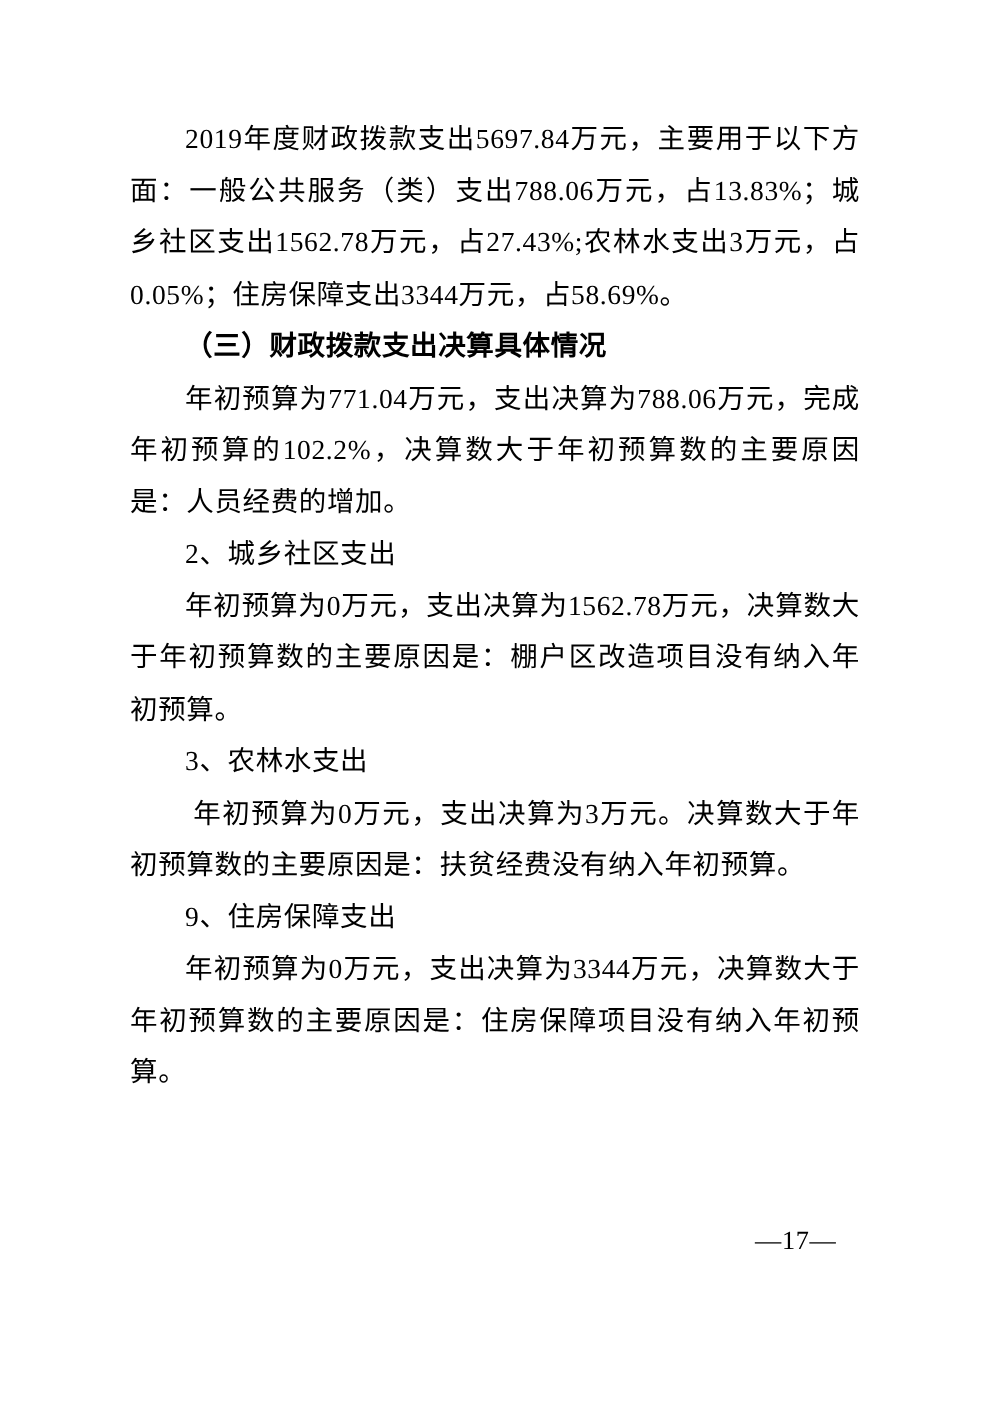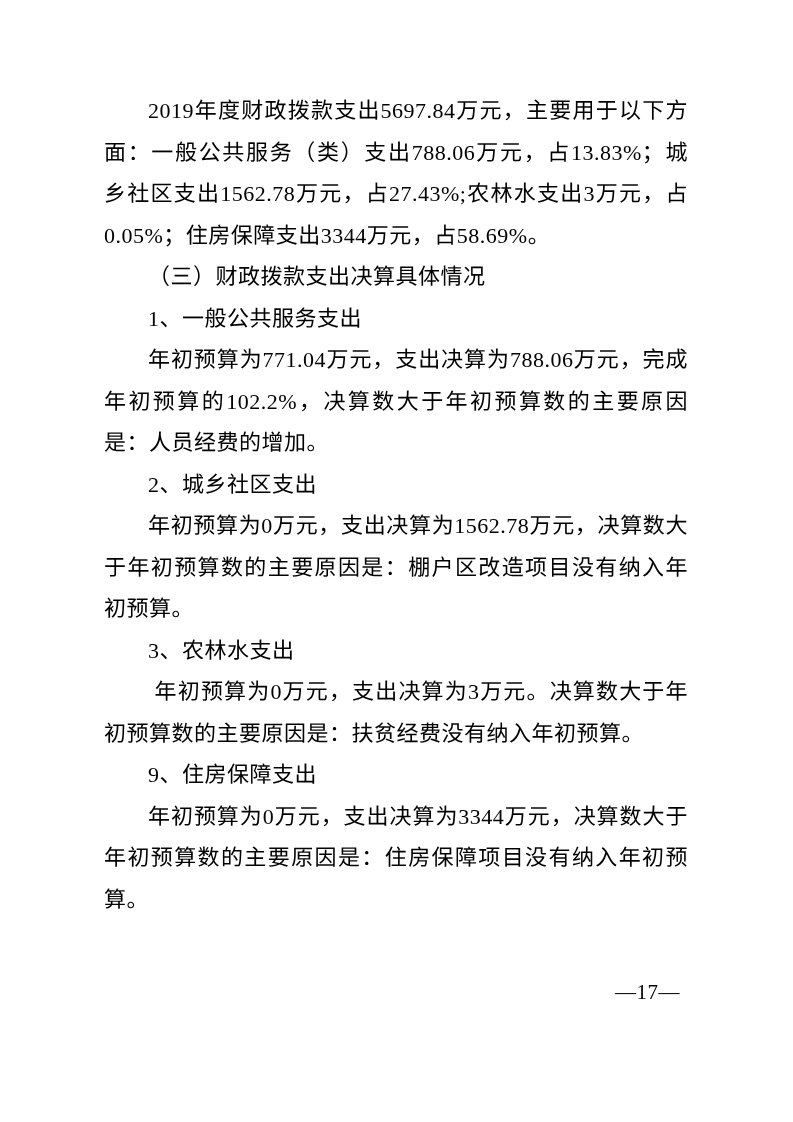--- a/index.html
+++ b/index.html
@@ -29,55 +29,54 @@
     line-height: 41.5px;
     text-align: justify;
     text-justify: inter-character;
     letter-spacing: 0.5px;
   }
   .para {
     text-indent: 2em;
   }
   .heading-kai {
     text-indent: 2em;
-    font-weight: normal;
+    font-weight: bold;
     letter-spacing: 1px;
   }
   .subitem {
     text-indent: 2em;
     text-align: left !important;
   }
   .subitem-deep {
     text-indent: 2.3em;
   }
   .heading-hei {
     text-indent: 2em;
     font-family: "Liberation Sans", sans-serif;
     font-weight: bold;
     letter-spacing: 1.5px;
     margin-top: 27px !important;
     text-align: left !important;
   }
   .page-number {
     position: absolute;
-    right: 113px;
+    right: 124px;
     top: 980px;
     font-size: 21px;
     font-family: "Liberation Serif", serif;
     letter-spacing: 0.5px;
   }
 </style>
 </head>
 <body>
 
 <div class="page">
   <div class="doc">
     <p class="para">2019年度财政拨款支出5697.84万元，主要用于以下方面：一般公共服务（类）支出788.06万元，占13.83%；城乡社区支出1562.78万元，占27.43%;农林水支出3万元，占0.05%；住房保障支出3344万元，占58.69%。</p>
     <p class="heading-kai">（三）财政拨款支出决算具体情况</p>
-    <p class="subitem">1、一般公共服务支出</p>
     <p class="para">年初预算为771.04万元，支出决算为788.06万元，完成年初预算的102.2%，决算数大于年初预算数的主要原因是：人员经费的增加。</p>
     <p class="subitem">2、城乡社区支出</p>
     <p class="para">年初预算为0万元，支出决算为1562.78万元，决算数大于年初预算数的主要原因是：棚户区改造项目没有纳入年初预算。</p>
     <p class="subitem">3、农林水支出</p>
     <p class="para subitem-deep">年初预算为0万元，支出决算为3万元。决算数大于年初预算数的主要原因是：扶贫经费没有纳入年初预算。</p>
     <p class="subitem">9、住房保障支出</p>
     <p class="para">年初预算为0万元，支出决算为3344万元，决算数大于年初预算数的主要原因是：住房保障项目没有纳入年初预算。</p>
   </div>
   <div class="page-number">—17—</div>
 </div>

